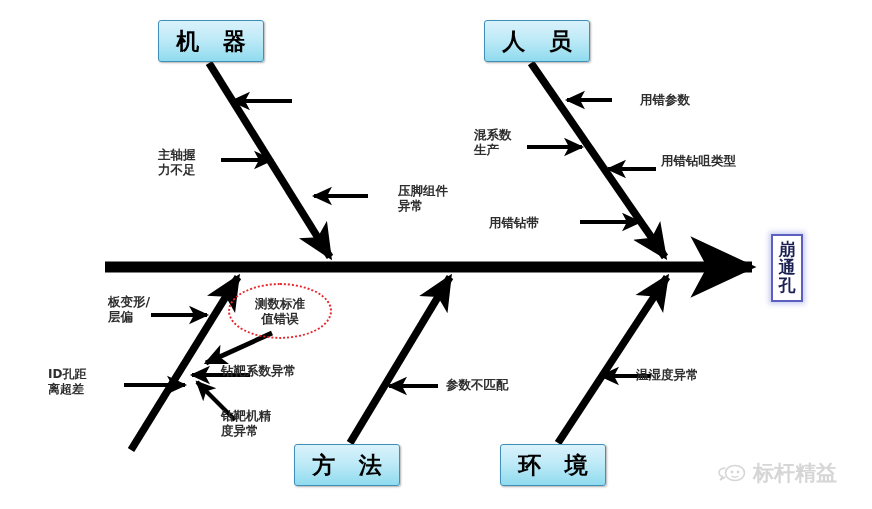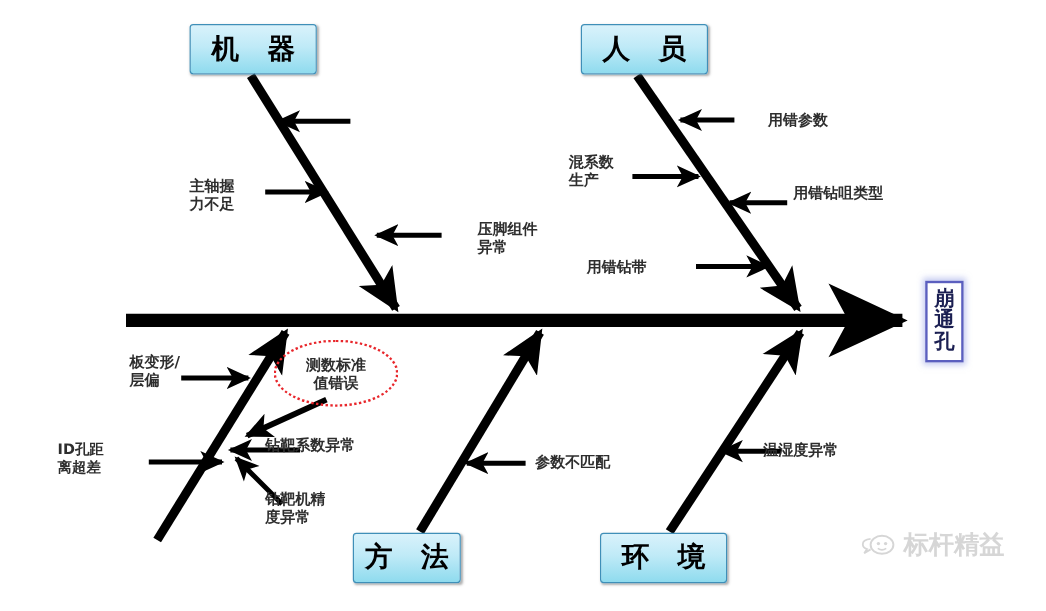--- a/index.html
+++ b/index.html
@@ -152,21 +152,21 @@
 
   <div class="cat-box" style="left:484px; top:20px; width:106px; height:42px;">
     <span>人 员</span>
   </div>
 
   <div class="cat-box" style="left:158px; top:20px; width:106px; height:42px;">
     <span>机 器</span>
   </div>
 
 
-  <div class="cat-box" style="left:294px; top:444px; width:90px; height:42px;">
+  <div class="cat-box" style="left:294px; top:444px; width:106px; height:42px;">
     <span>方 法</span>
   </div>
 
   <div class="cat-box" style="left:500px; top:444px; width:106px; height:42px;">
     <span>环 境</span>
   </div>
 
   <div class="effect-box" style="left:771px; top:234px; width:32px; height:68px;">
     <span class="ch">崩</span>
     <span class="ch">通</span>
@@ -194,21 +194,21 @@
 
   <div class="lbl" style="left:446px; top:377px;">参数不匹配</div>
 
   <div class="lbl" style="left:636px; top:367px;">温湿度异常</div>
 
   <div class="ellipse" style="left:228px; top:283px; width:104px; height:56px;">
     <span>测数标准
 值错误</span>
   </div>
 
-  <div class="watermark" style="left:716px; top:440px;">
+  <div class="watermark" style="left:716px; top:459px;">
     <span>
       <svg width="30" height="22" viewBox="0 0 30 22">
         <ellipse cx="19" cy="11" rx="9.5" ry="7.5" fill="none" stroke="#d6d6d6" stroke-width="1.6"></ellipse>
         <circle cx="16" cy="10" r="1.4" fill="#d6d6d6"></circle>
         <circle cx="22" cy="10" r="1.4" fill="#d6d6d6"></circle>
         <path d="M15.5,14 Q19,16.6 22.5,14" fill="none" stroke="#d6d6d6" stroke-width="1.4"></path>
         <path d="M9.5,6 Q3,6.5 3,10.5 Q3,13.5 6.5,14.5 L4.2,18 L9.5,14.8" fill="none" stroke="#d6d6d6" stroke-width="1.5"></path>
       </svg>
     </span>
     <span>标杆精益</span>

